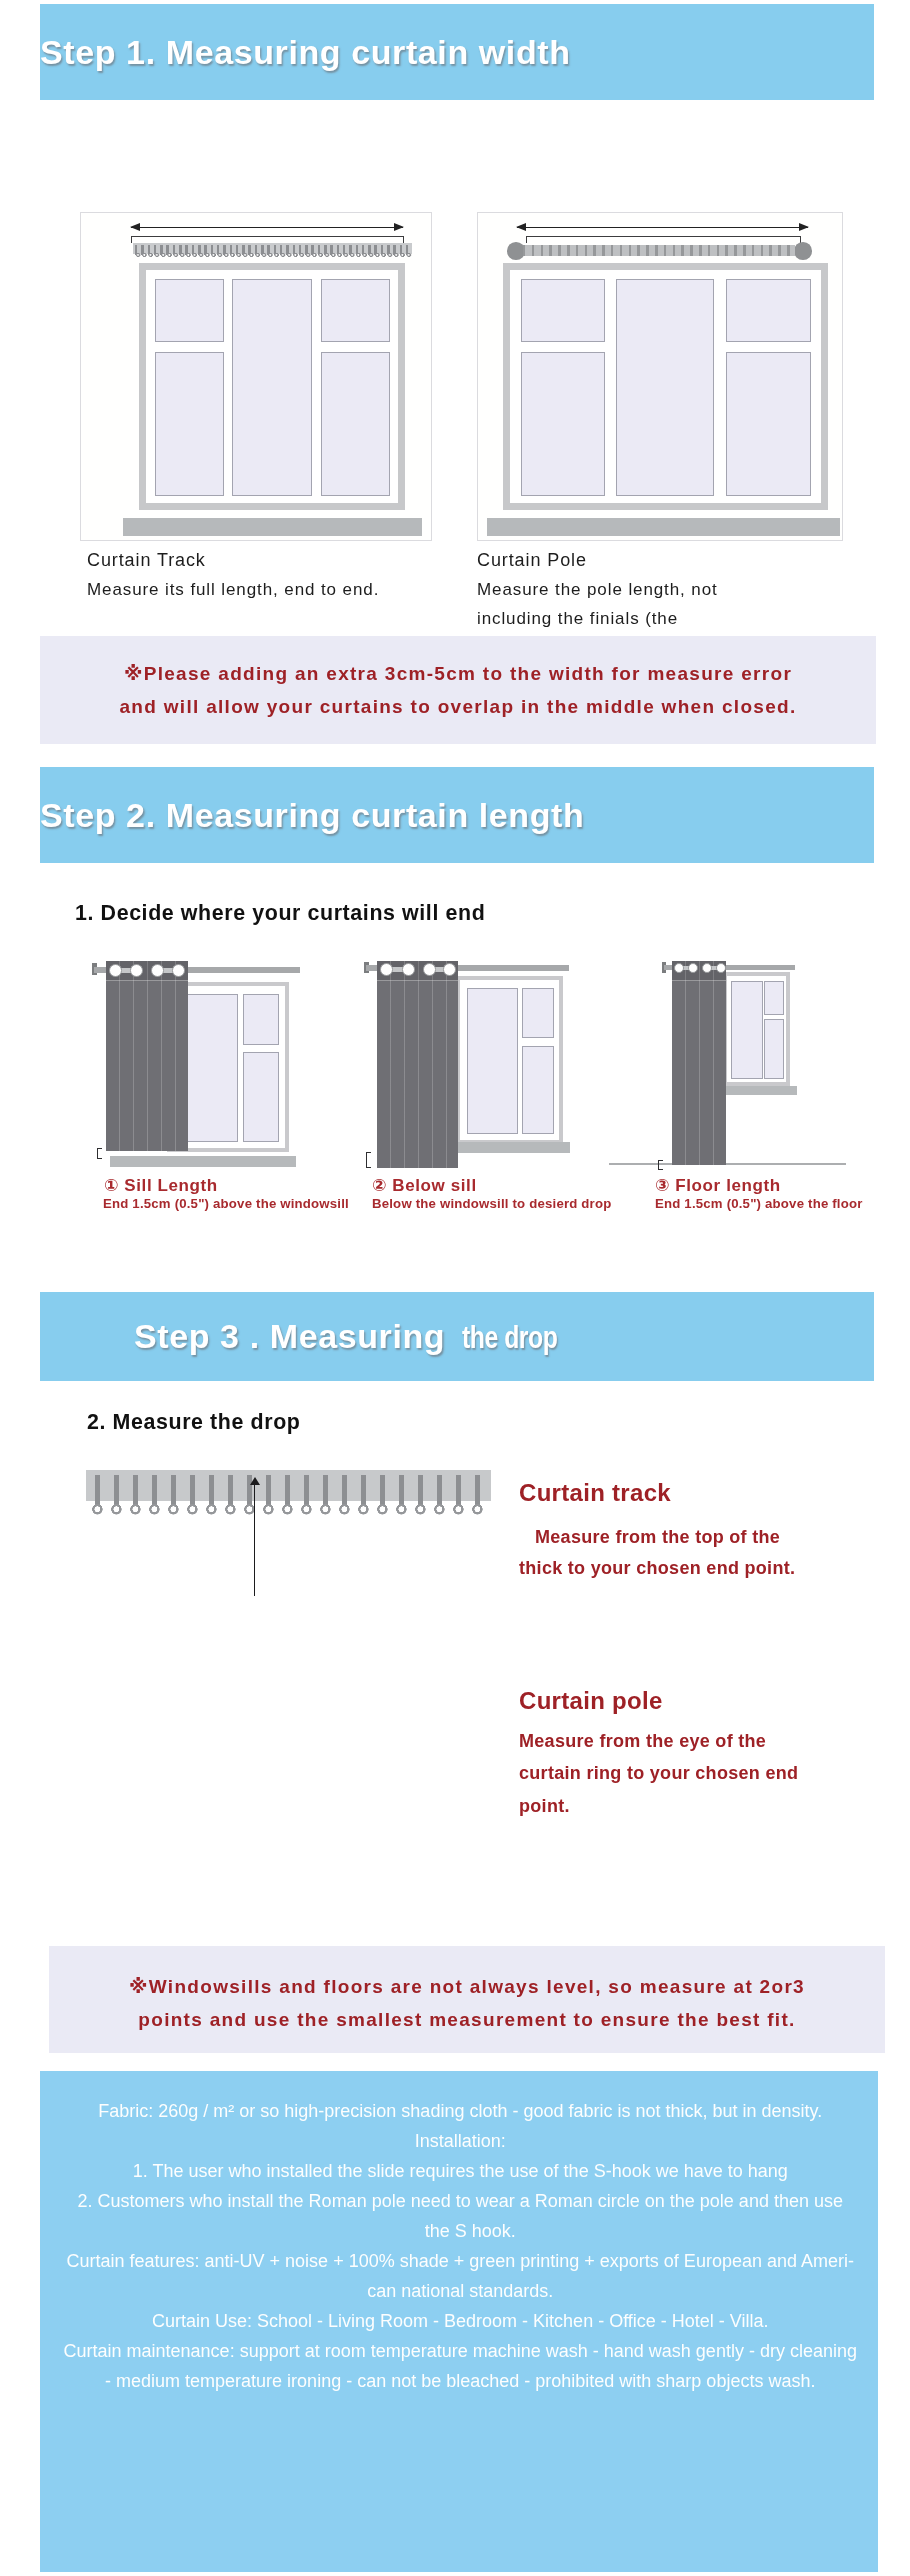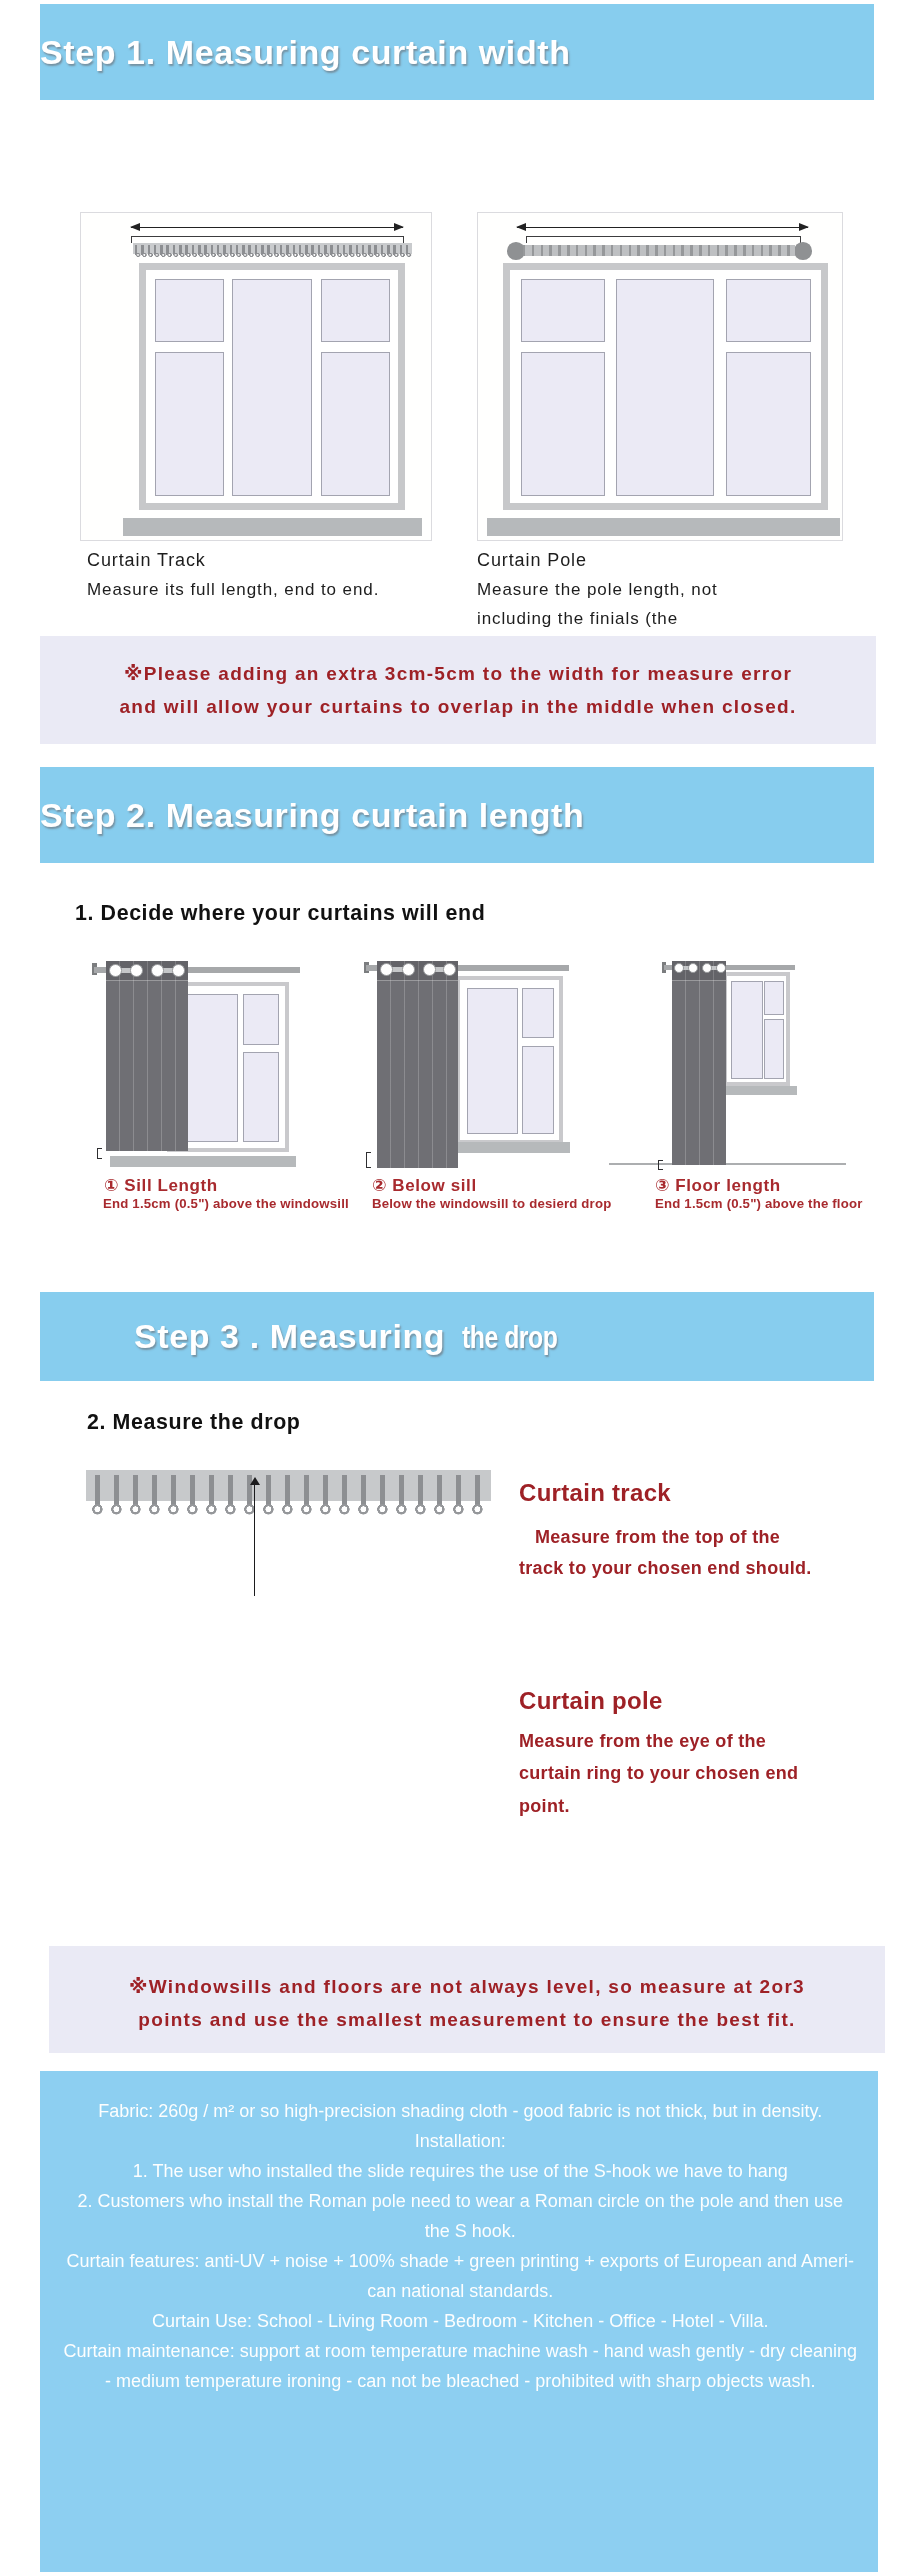--- a/index.html
+++ b/index.html
@@ -197,21 +197,21 @@
     <span>Step 3 . Measuring</span><span class="sub">the drop</span>
   </div>
   <div class="abs black-h" style="left:87px;top:1410px;">2. Measure the drop</div>
 
   <div class="abs track3bar" style="left:86px;top:1470px;width:405px;height:31px;"></div>
   <div class="abs track3hooks" style="left:88px;top:1475px;width:403px;height:30px;"></div>
   <div class="abs track3rings" style="left:88px;top:1503px;width:403px;height:14px;"></div>
   <div class="abs varrow" style="left:254px;top:1485px;height:111px;"></div>
   <div class="abs red-h" style="left:519px;top:1479px;">Curtain track</div>
   <div class="abs red-b" style="left:535px;top:1527px;">Measure from the top of the</div>
-  <div class="abs red-b" style="left:519px;top:1558px;">track to your chosen end should.</div>
+  <div class="abs red-b" style="left:519px;top:1558px;">thick to your chosen end point.</div>
 
   <div class="abs red-h" style="left:519px;top:1687px;">Curtain pole</div>
   <div class="abs red-b" style="left:519px;top:1731px;">Measure from the eye of the</div>
   <div class="abs red-b" style="left:519px;top:1763px;">curtain ring to your chosen end</div>
   <div class="abs red-b" style="left:519px;top:1796px;">point.</div>
 
   <div class="abs note" style="top:1946px;height:83px;padding-top:24px;margin-left:9px;">
     <div>※Windowsills and floors are not always level, so measure at 2or3</div>
     <div>points and use the smallest measurement to ensure the best fit.</div>
   </div>

